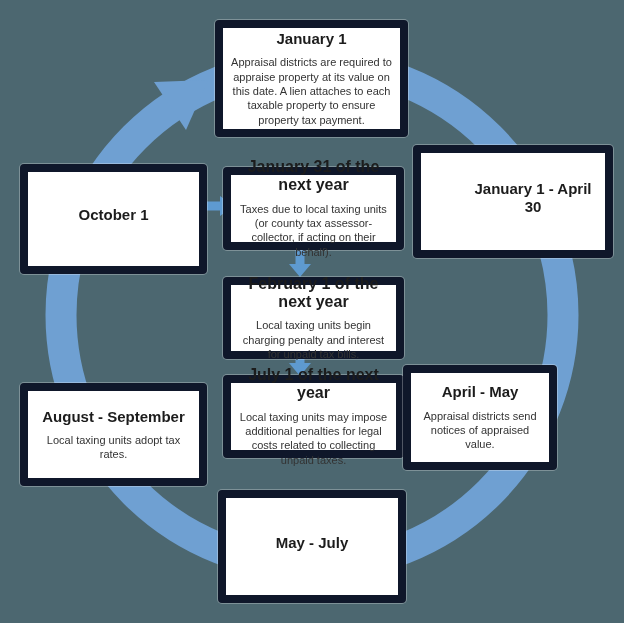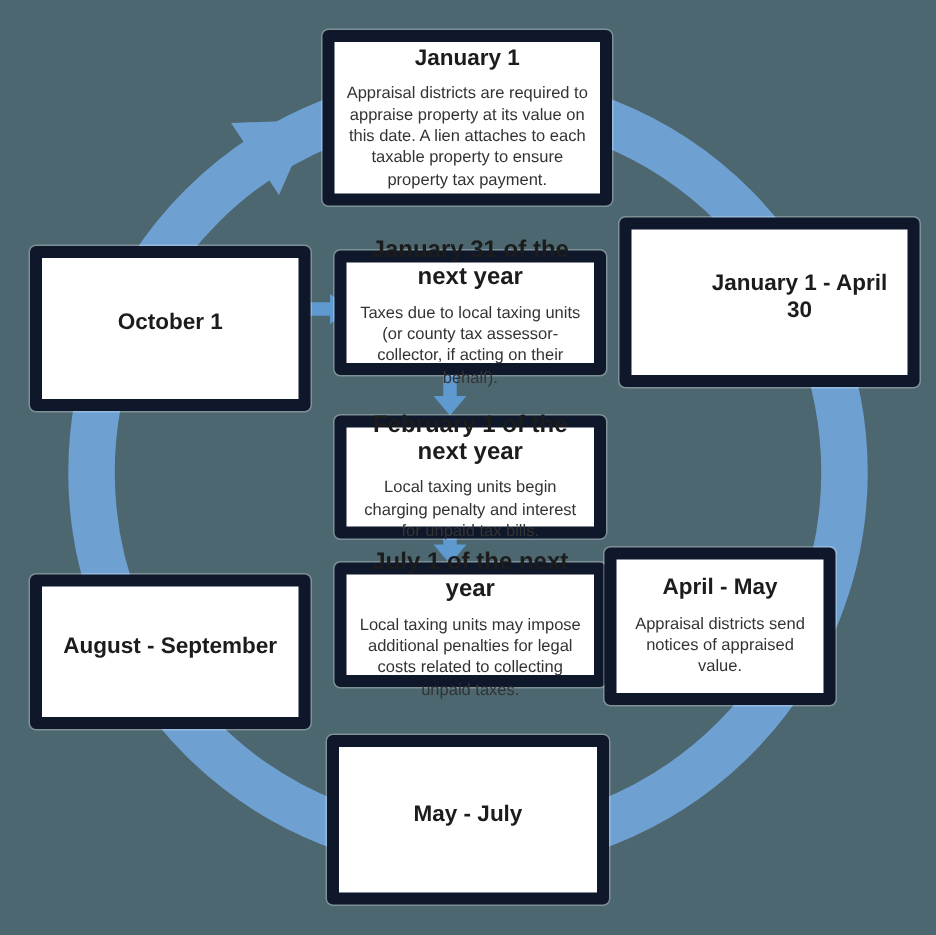--- a/index.html
+++ b/index.html
@@ -95,17 +95,18 @@
   <h3>April - May</h3>
   <p>Appraisal districts send notices of appraised value.</p>
 </div>
 
 <div class="box pos-mayjul">
   <h3>May - July</h3>
 </div>
 
 <div class="box pos-augsep">
   <h3>August - September</h3>
+  <p>Local taxing units adopt tax rates.</p>
 </div>
 
 <div class="box pos-oct1">
   <h3>October 1</h3>
 </div>
 
 </body></html>

